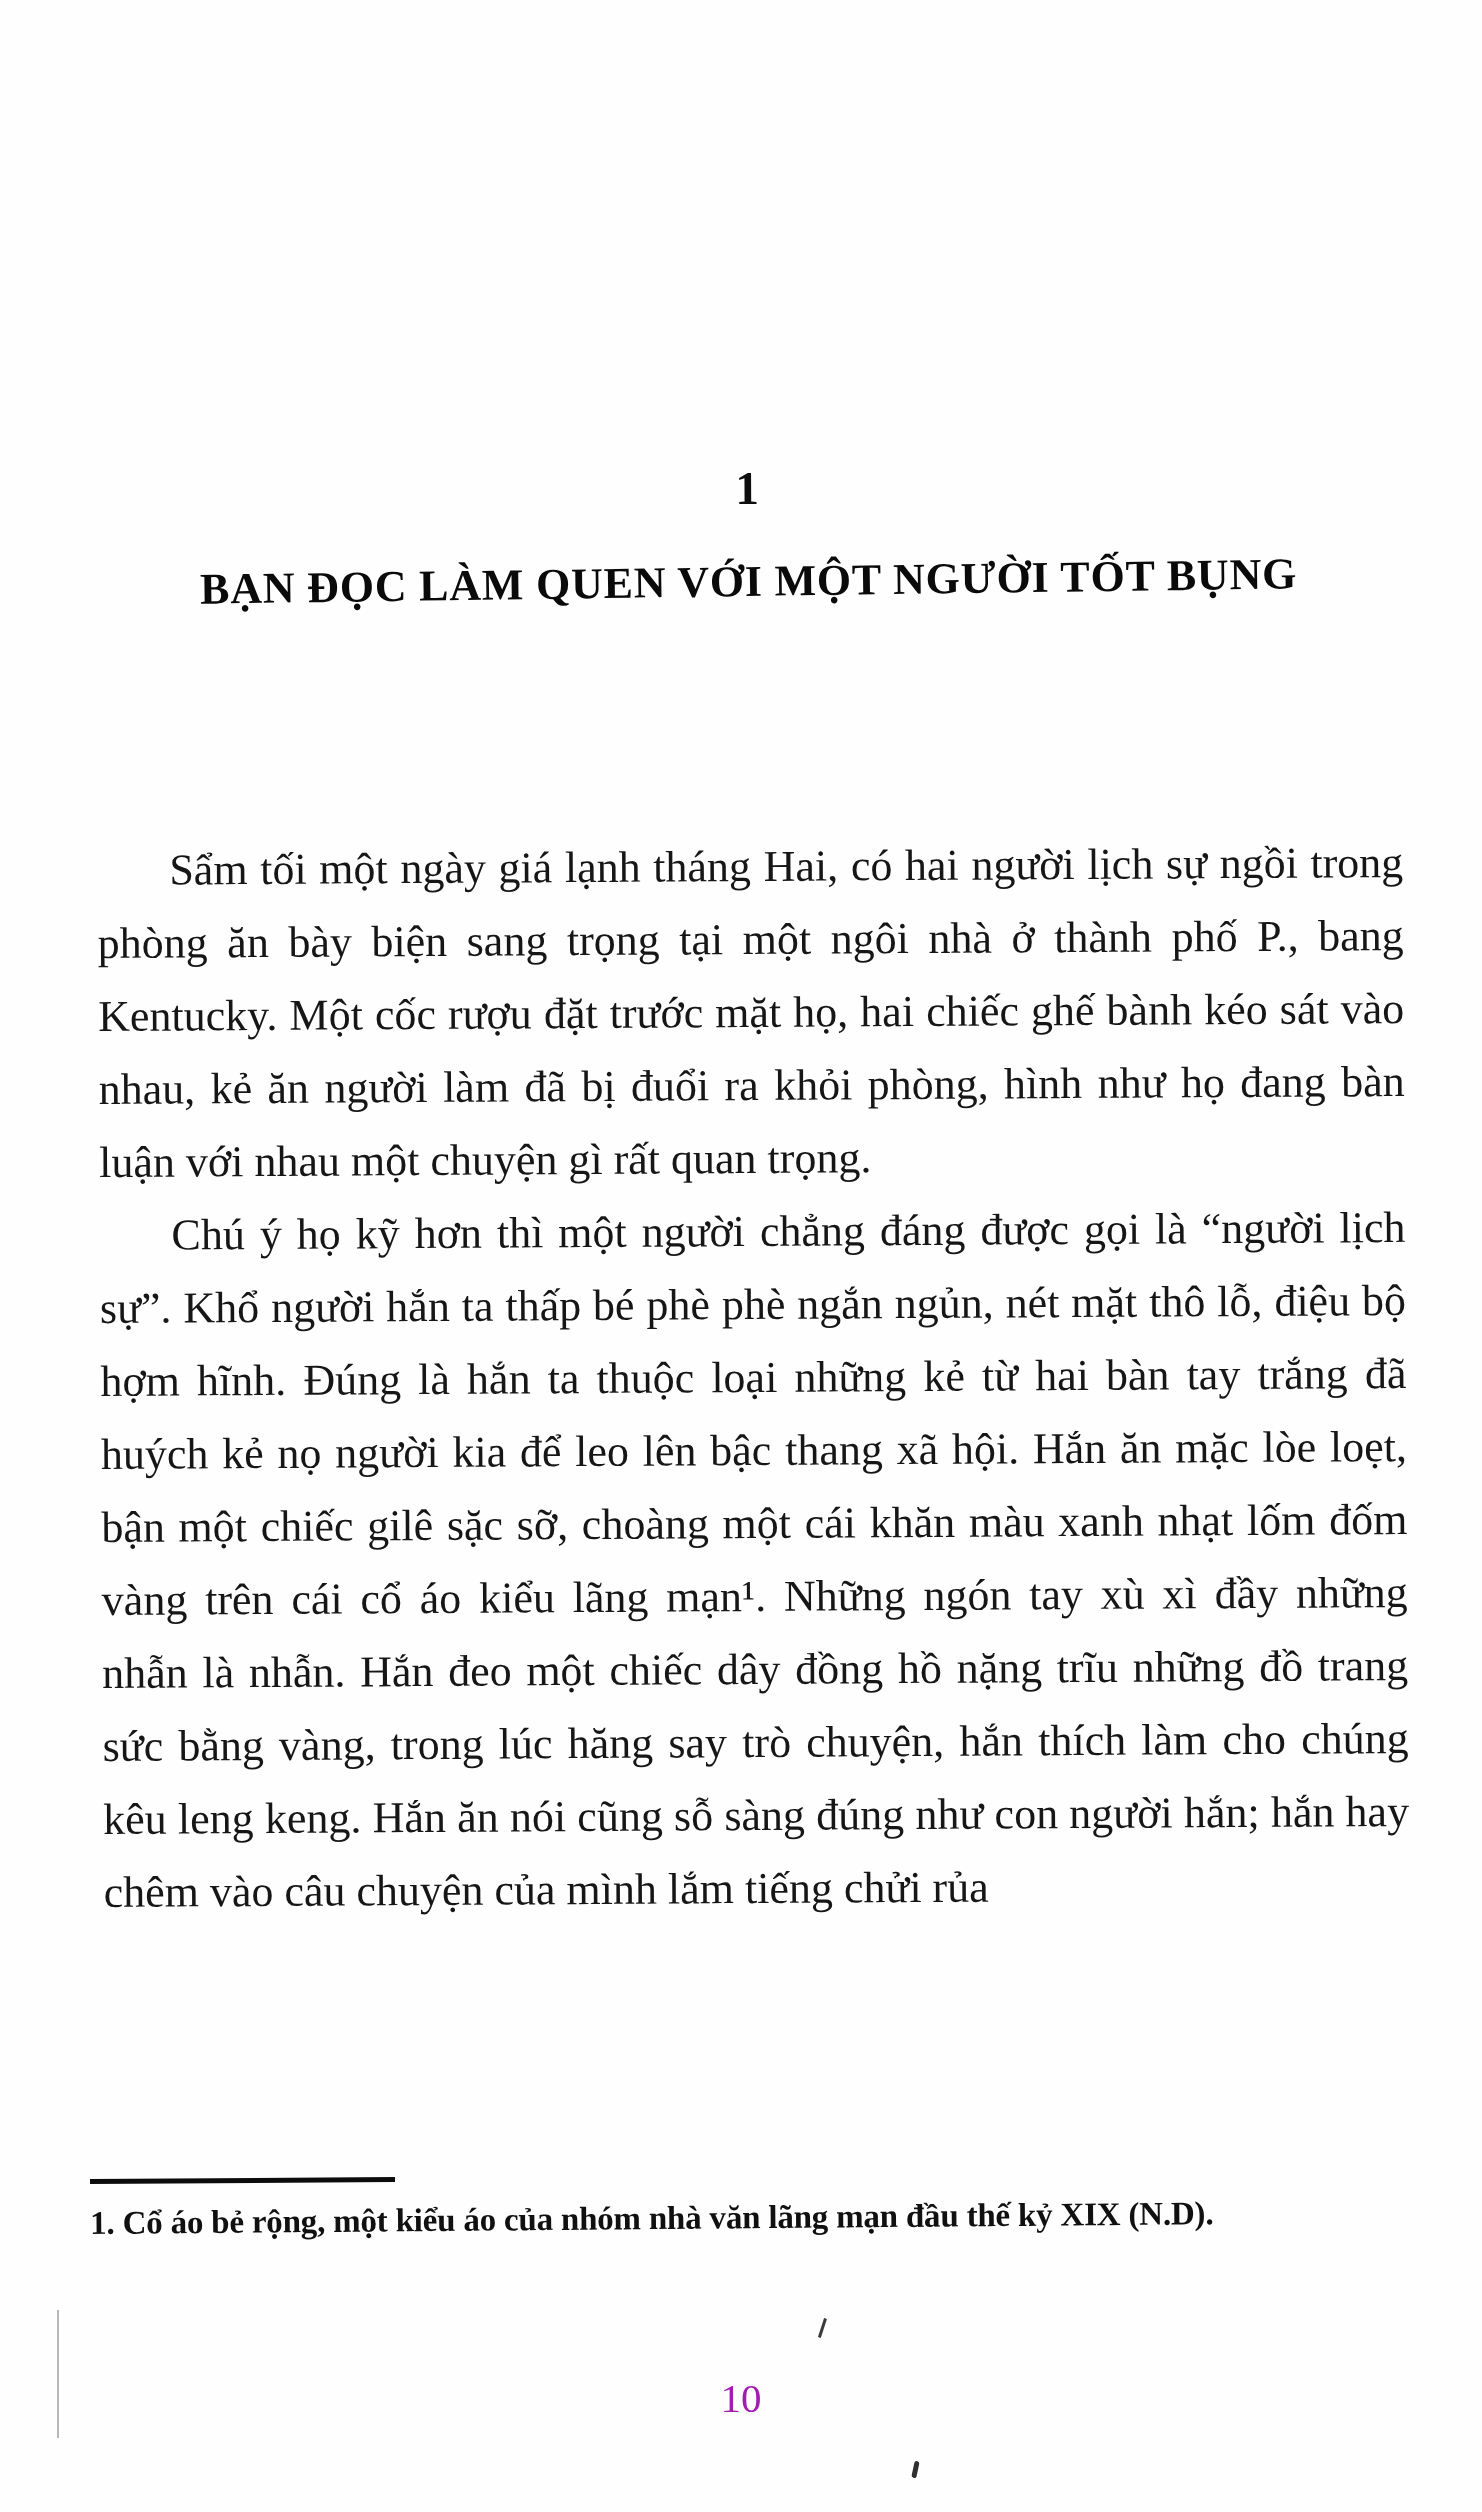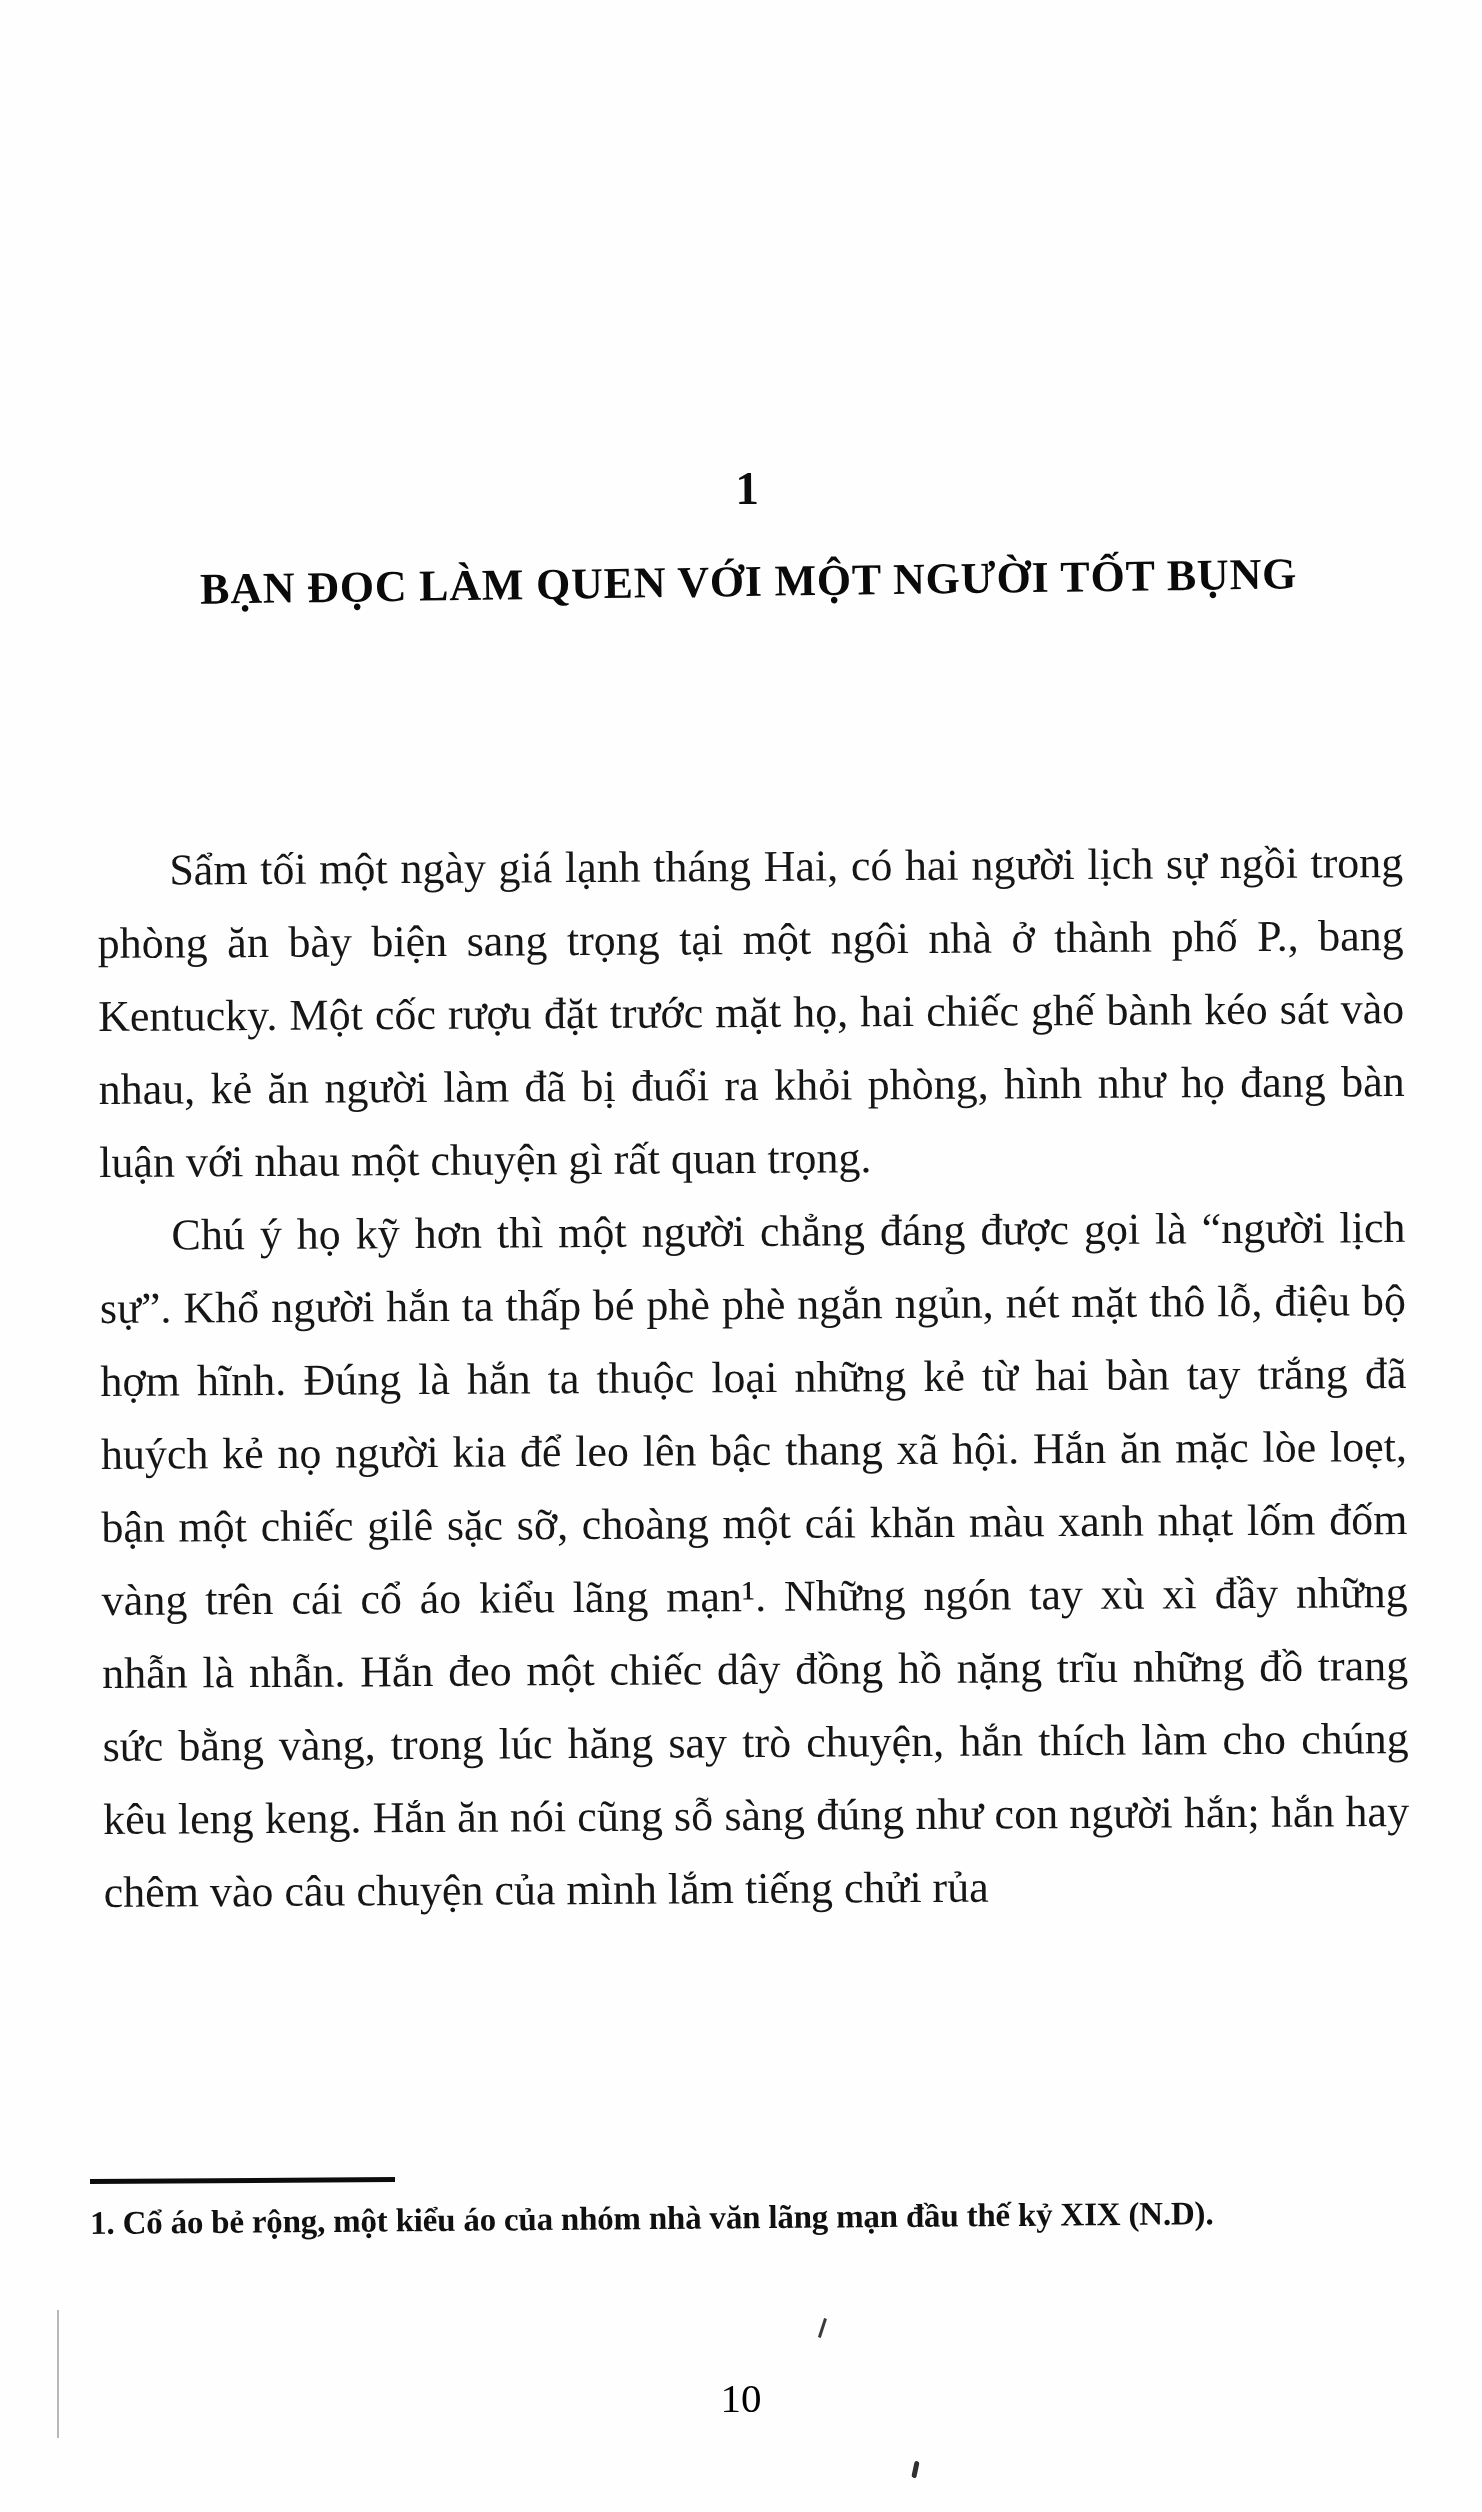--- a/index.html
+++ b/index.html
@@ -76,21 +76,21 @@
     color: #101010;
   }
   .page-number {
     position: absolute;
     left: 0;
     right: 0;
     top: 2374px;
     text-align: center;
     font-size: 41px;
     font-weight: 400;
-    color: #000000;
+    color: #a21caf;
   }
   
   .artifact {
     position: absolute;
     background: #2a2a2a;
   }
   .artifact-tick {
     left: 821px;
     top: 2318px;
     width: 3px;

